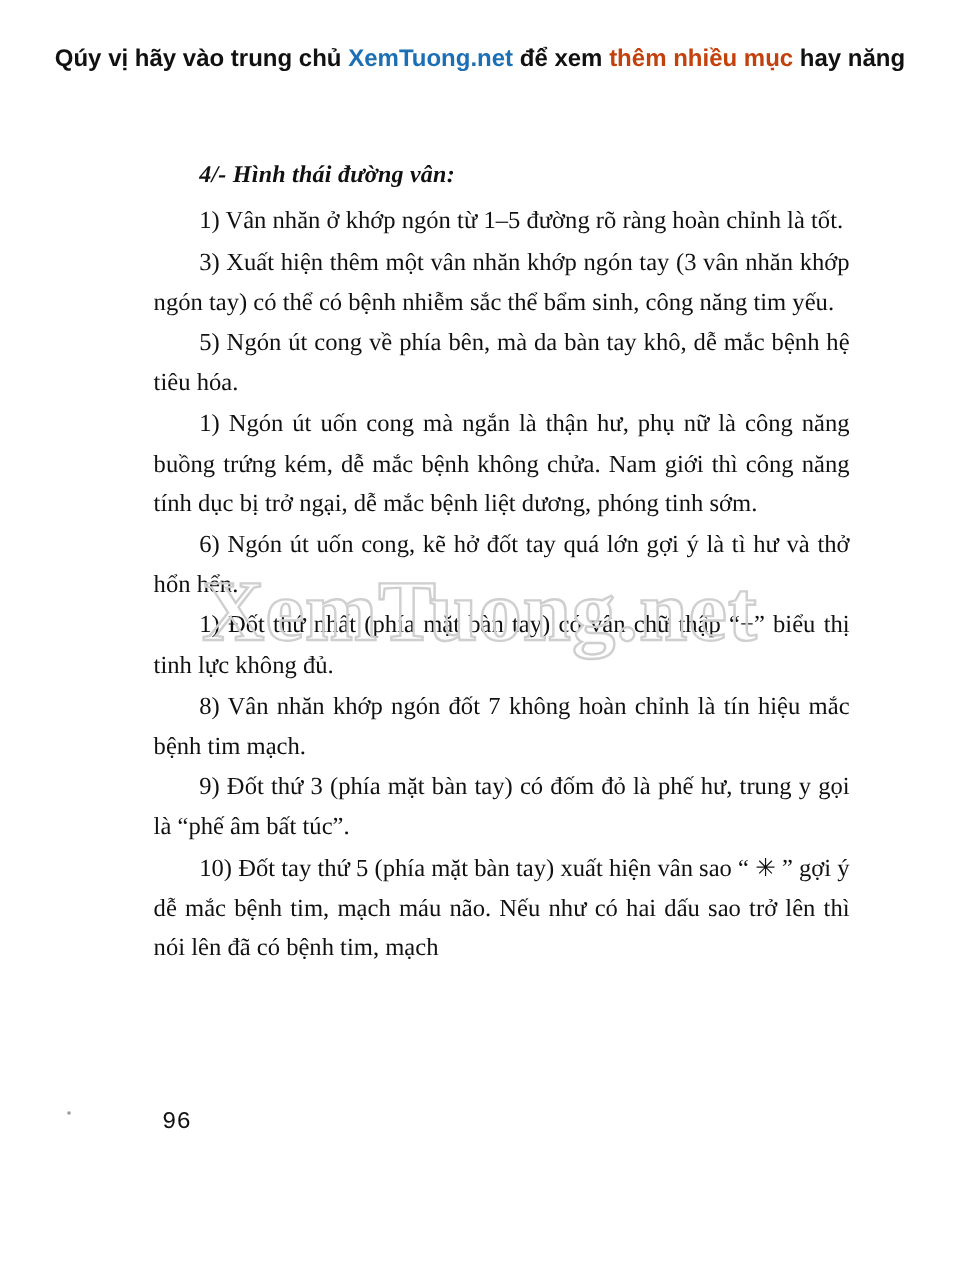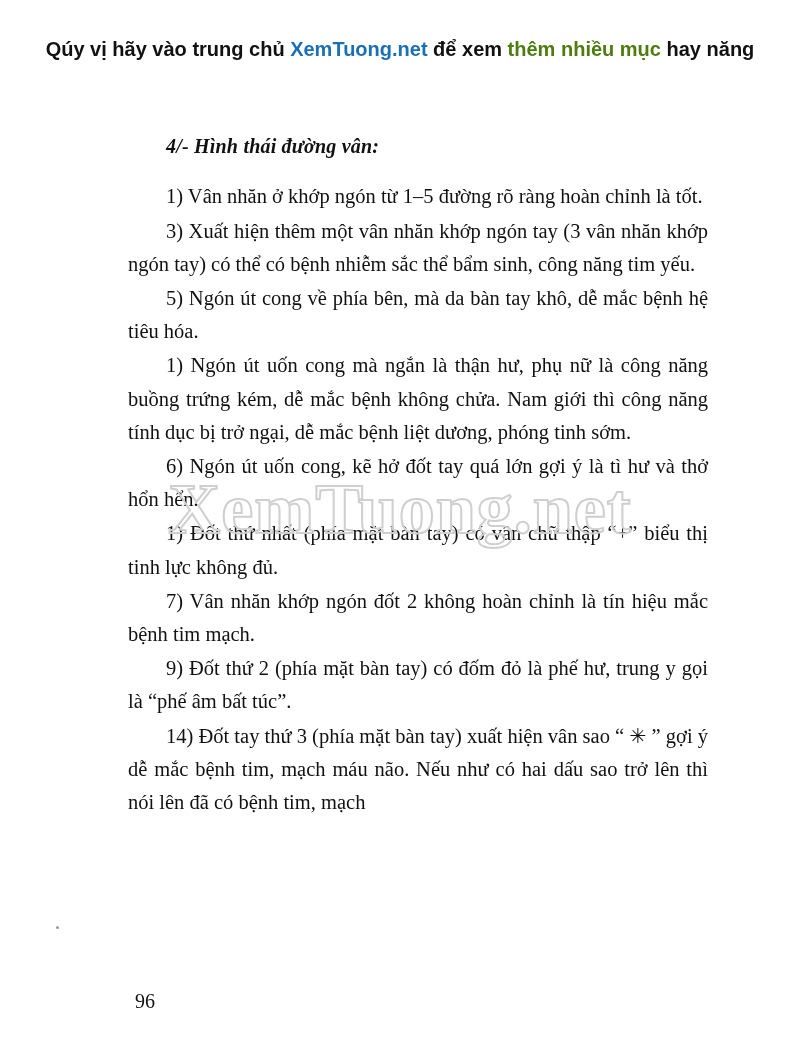--- a/index.html
+++ b/index.html
@@ -26,42 +26,42 @@
     font-family: "Liberation Sans", sans-serif;
     font-size: 20px;
     font-weight: 600;
     color: #111111;
     white-space: nowrap;
   }
   .page-header .site-name {
     color: #1b6fb5;
   }
   .page-header .ghost {
-    color: #4d7c0f;
+    color: #c2410c;
     text-align: right;
   }
 
   
   .content {
     position: absolute;
     top: 130px;
     left: 128px;
     width: 580px;
     font-size: 20.5px;
     line-height: 1.62;
     text-align: justify;
     text-justify: inter-word;
   }
 
   .heading {
     font-weight: bold;
     font-style: italic;
     font-size: 20px;
     text-indent: 38px;
-    margin-bottom: 18px;
+    margin-bottom: 6px;
     letter-spacing: 0.2px;
   }
 
   .para {
     text-indent: 38px;
     margin: 0 0 1px 0;
   }
 
   
   .watermark {
@@ -89,43 +89,43 @@
     top: 926px;
     width: 3px;
     height: 3px;
     background: #9b9b9b;
     border-radius: 50%;
   }
 
   .page-number {
     position: absolute;
     left: 135px;
-    top: 990px;
+    top: 924px;
     font-size: 20px;
-    font-family: Liberation Serif, serif;
+    font-family: Liberation Mono, monospace;
     color: #111111;
   }
 </style>
 </head>
 <body>
 
 <div class="page-header">
   <span>Qúy vị hãy vào trung chủ </span><span class="site-name">XemTuong.net</span><span> để xem </span><span class="ghost">thêm nhiều mục</span><span> hay năng</span>
 </div>
 
 <div class="content">
   <div class="heading">4/- Hình thái đường vân:</div>
   <p class="para">1) Vân nhăn ở khớp ngón từ 1–5 đường rõ ràng hoàn chỉnh là tốt.</p>
   <p class="para">3) Xuất hiện thêm một vân nhăn khớp ngón tay (3 vân nhăn khớp ngón tay) có thể có bệnh nhiễm sắc thể bẩm sinh, công năng tim yếu.</p>
   <p class="para">5) Ngón út cong về phía bên, mà da bàn tay khô, dễ mắc bệnh hệ tiêu hóa.</p>
   <p class="para">1) Ngón út uốn cong mà ngắn là thận hư, phụ nữ là công năng buồng trứng kém, dễ mắc bệnh không chửa. Nam giới thì công năng tính dục bị trở ngại, dễ mắc bệnh liệt dương, phóng tinh sớm.</p>
   <p class="para">6) Ngón út uốn cong, kẽ hở đốt tay quá lớn gợi ý là tì hư và thở hổn hển.</p>
   <p class="para">1) Đốt thứ nhất (phía mặt bàn tay) có vân chữ thập “+” biểu thị tinh lực không đủ.</p>
-  <p class="para">7) Vân nhăn khớp ngón đốt 2 không hoàn chỉnh là tín hiệu mắc bệnh tim mạch.</p>
-  <p class="para">9) Đốt thứ 2 (phía mặt bàn tay) có đốm đỏ là phế hư, trung y gọi là “phế âm bất túc”.</p>
-  <p class="para">14) Đốt tay thứ 3 (phía mặt bàn tay) xuất hiện vân sao “ ✳ ” gợi ý dễ mắc bệnh tim, mạch máu não. Nếu như có hai dấu sao trở lên thì nói lên đã có bệnh tim, mạch</p>
+  <p class="para">8) Vân nhăn khớp ngón đốt 7 không hoàn chỉnh là tín hiệu mắc bệnh tim mạch.</p>
+  <p class="para">9) Đốt thứ 3 (phía mặt bàn tay) có đốm đỏ là phế hư, trung y gọi là “phế âm bất túc”.</p>
+  <p class="para">10) Đốt tay thứ 5 (phía mặt bàn tay) xuất hiện vân sao “ ✳ ” gợi ý dễ mắc bệnh tim, mạch máu não. Nếu như có hai dấu sao trở lên thì nói lên đã có bệnh tim, mạch</p>
 </div>
 
 <div class="watermark">XemTuong.net</div>
 
 <div class="artifact-dot"></div>
 
 <div class="page-number">96</div>
 
 </body></html>

